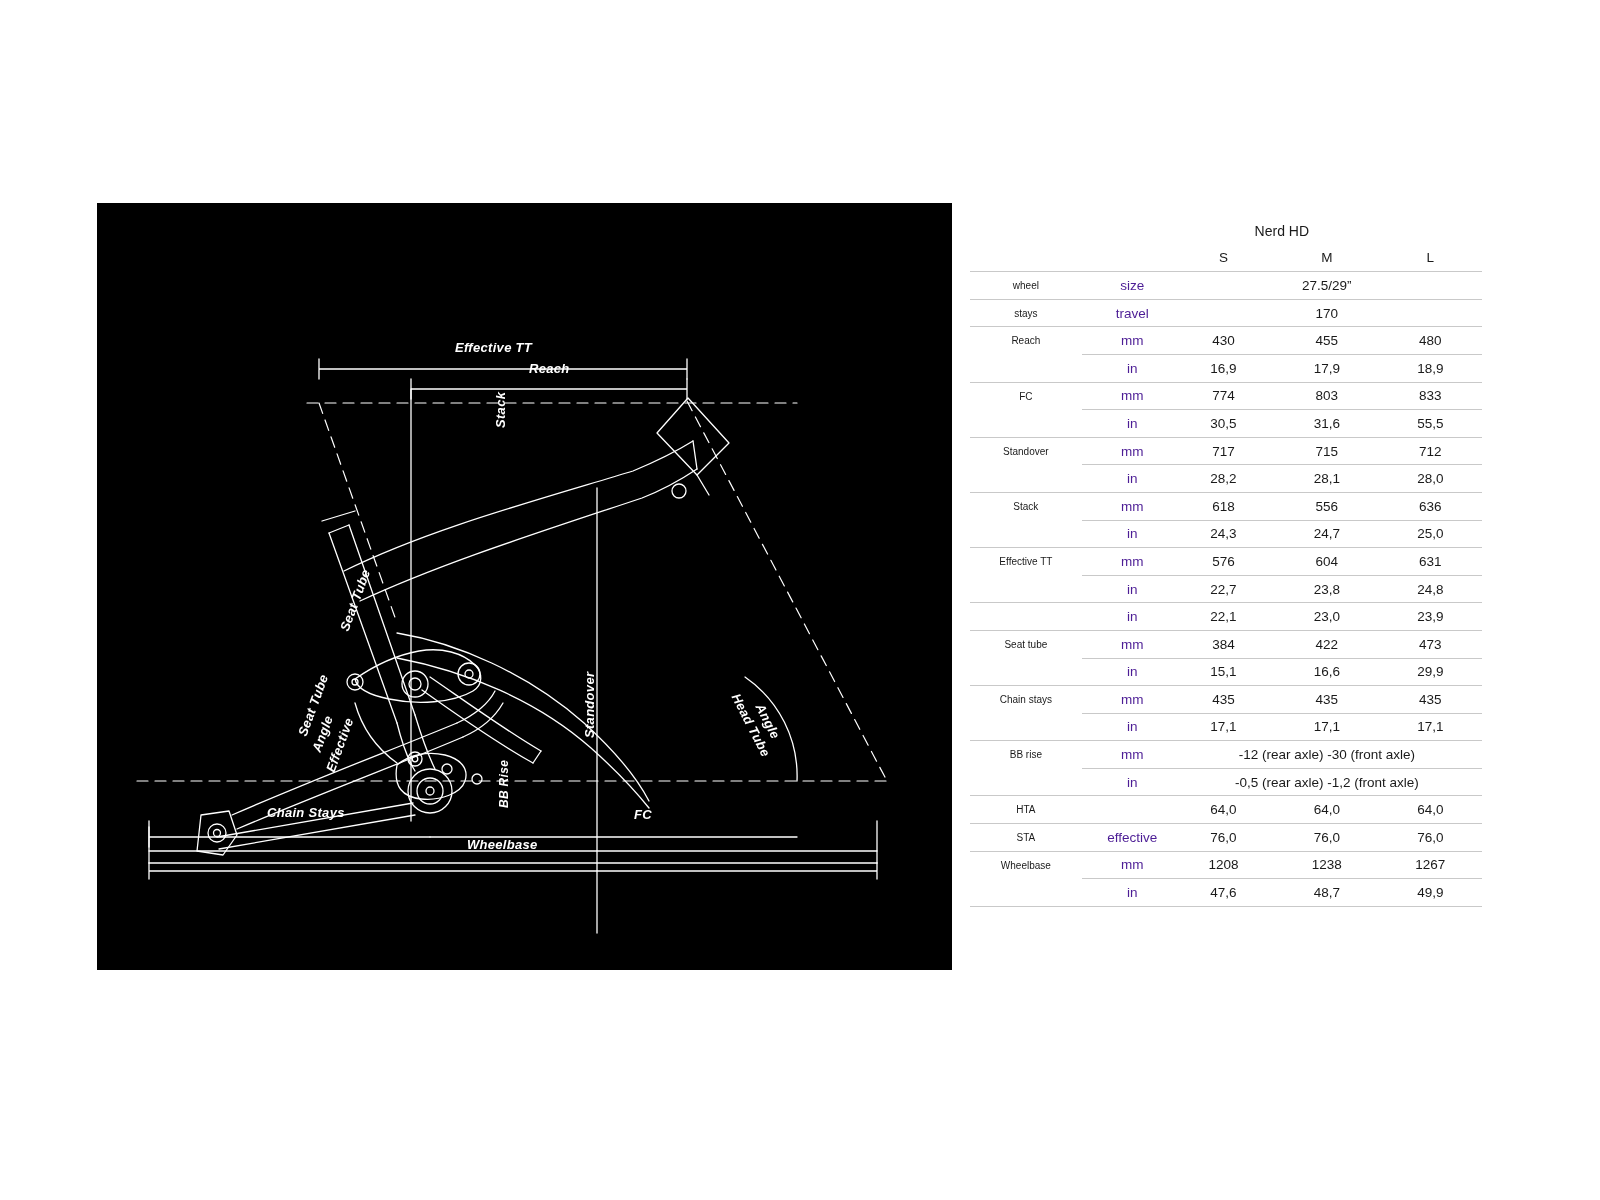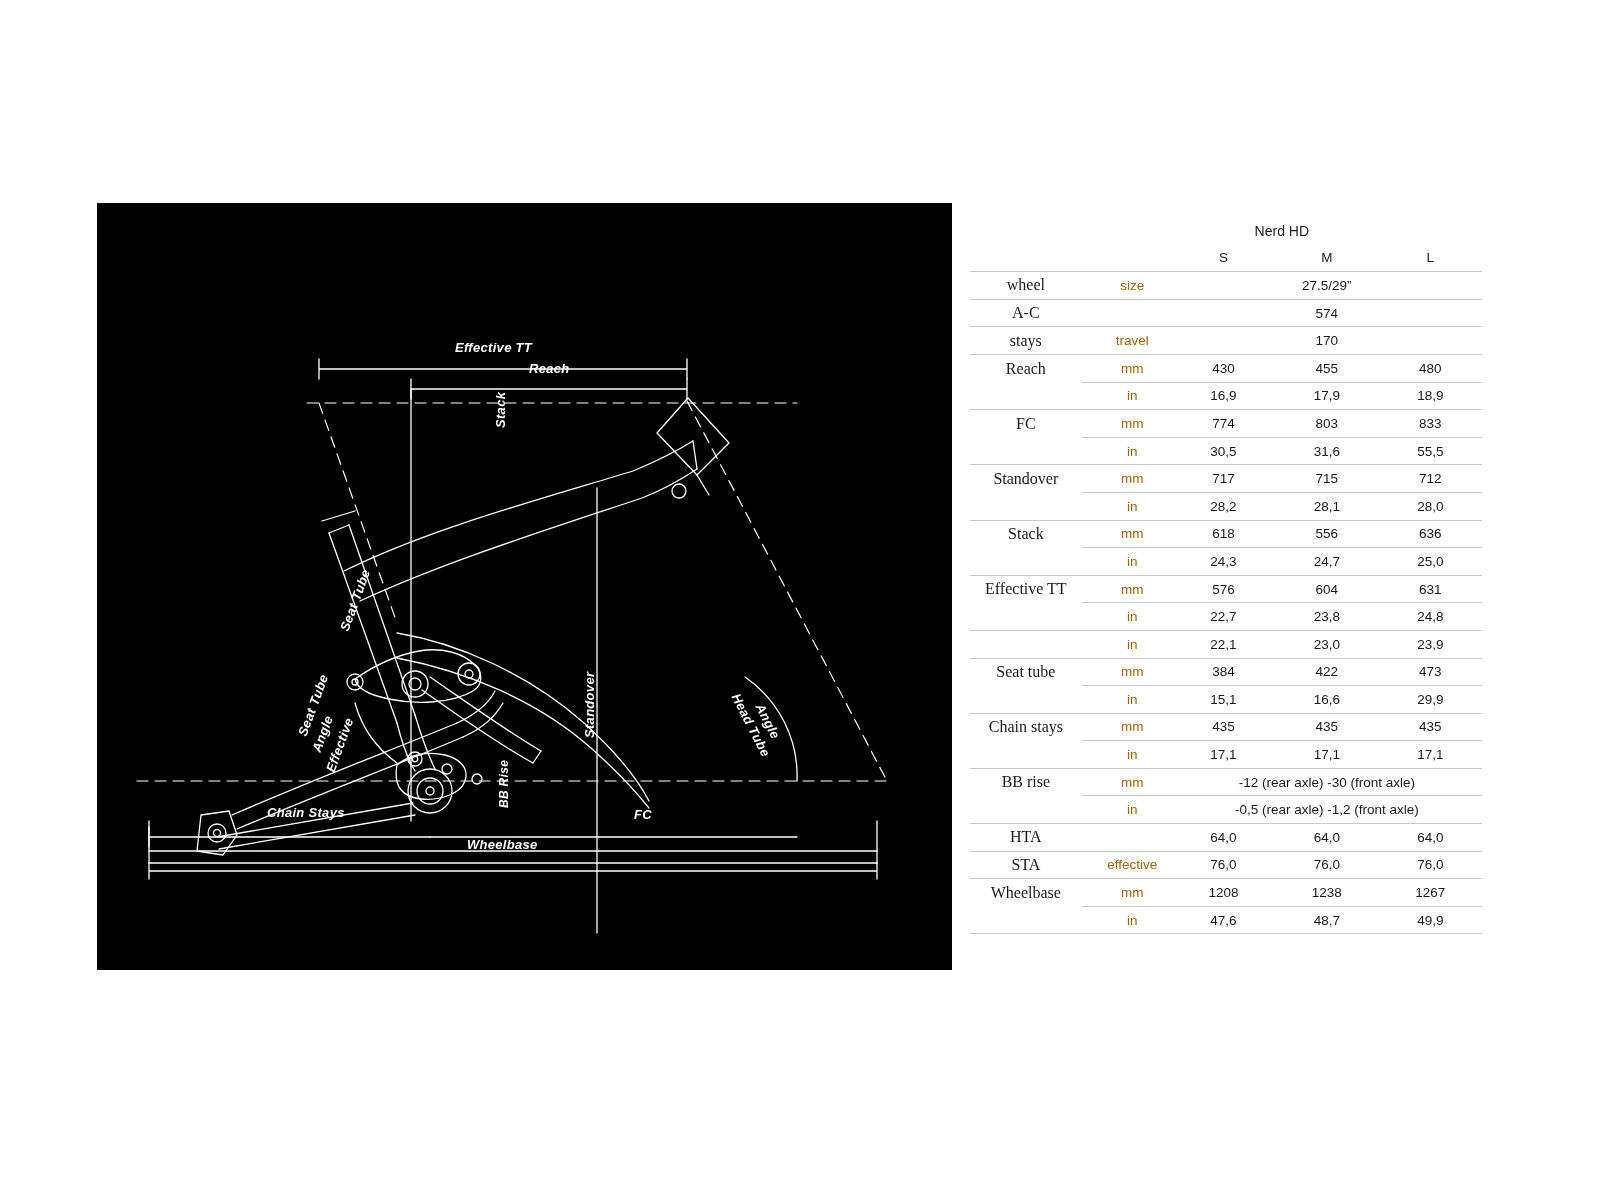--- a/index.html
+++ b/index.html
@@ -67,28 +67,27 @@
     font-weight: bold;
     font-size: 14px;
     height: 32px;
   }
   .hdr-row td { height: 30px; }
   .size-hdr { font-size: 13.5px; color: #1a1a1a; }
   .rowlabel {
     font-weight: bold;
     text-align: center;
     width: 108px;
-    font-size: 16px;
-    font-family: Liberation Serif, serif;
+    font-size: 10px;
   }
   .unit {
     text-align: left;
     padding-left: 11px !important;
     width: 76px;
-    color: #a16207;
+    color: #4c1d95;
   }
   .val { width: 100px; }
   .spanall { }
 </style>
 </head>
 <body>
 
 <div id="root">
 
   <div id="diagram-panel">
@@ -231,25 +230,20 @@
             <td class="val size-hdr">S</td>
             <td class="val size-hdr">M</td>
             <td class="val size-hdr">L</td>
           </tr>
           <tr>
             <td class="rowlabel">wheel</td>
             <td class="unit">size</td>
             <td class="val spanall" colspan="3">27.5/29”</td>
           </tr>
           <tr>
-            <td class="rowlabel">A-C</td>
-            <td class="unit"></td>
-            <td class="val spanall" colspan="3">574</td>
-          </tr>
-          <tr>
             <td class="rowlabel">stays</td>
             <td class="unit">travel</td>
             <td class="val spanall" colspan="3">170</td>
           </tr>
           <tr>
             <td class="rowlabel" style="border-bottom: none;">Reach</td>
             <td class="unit">mm</td>
             <td class="val">430</td>
             <td class="val">455</td>
             <td class="val">480</td>

